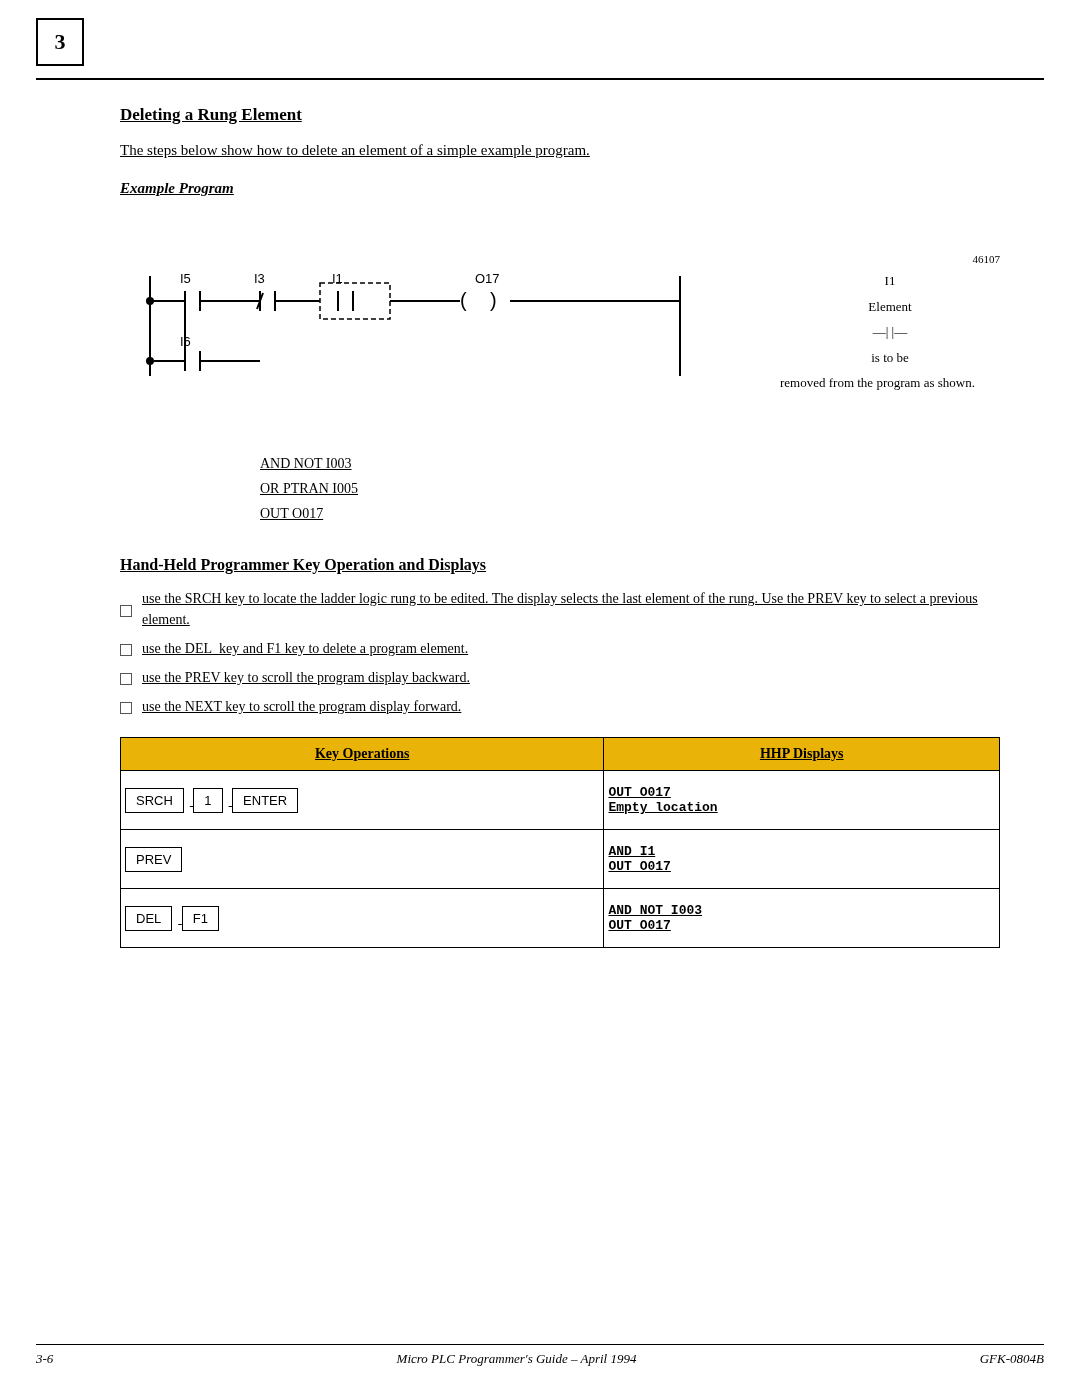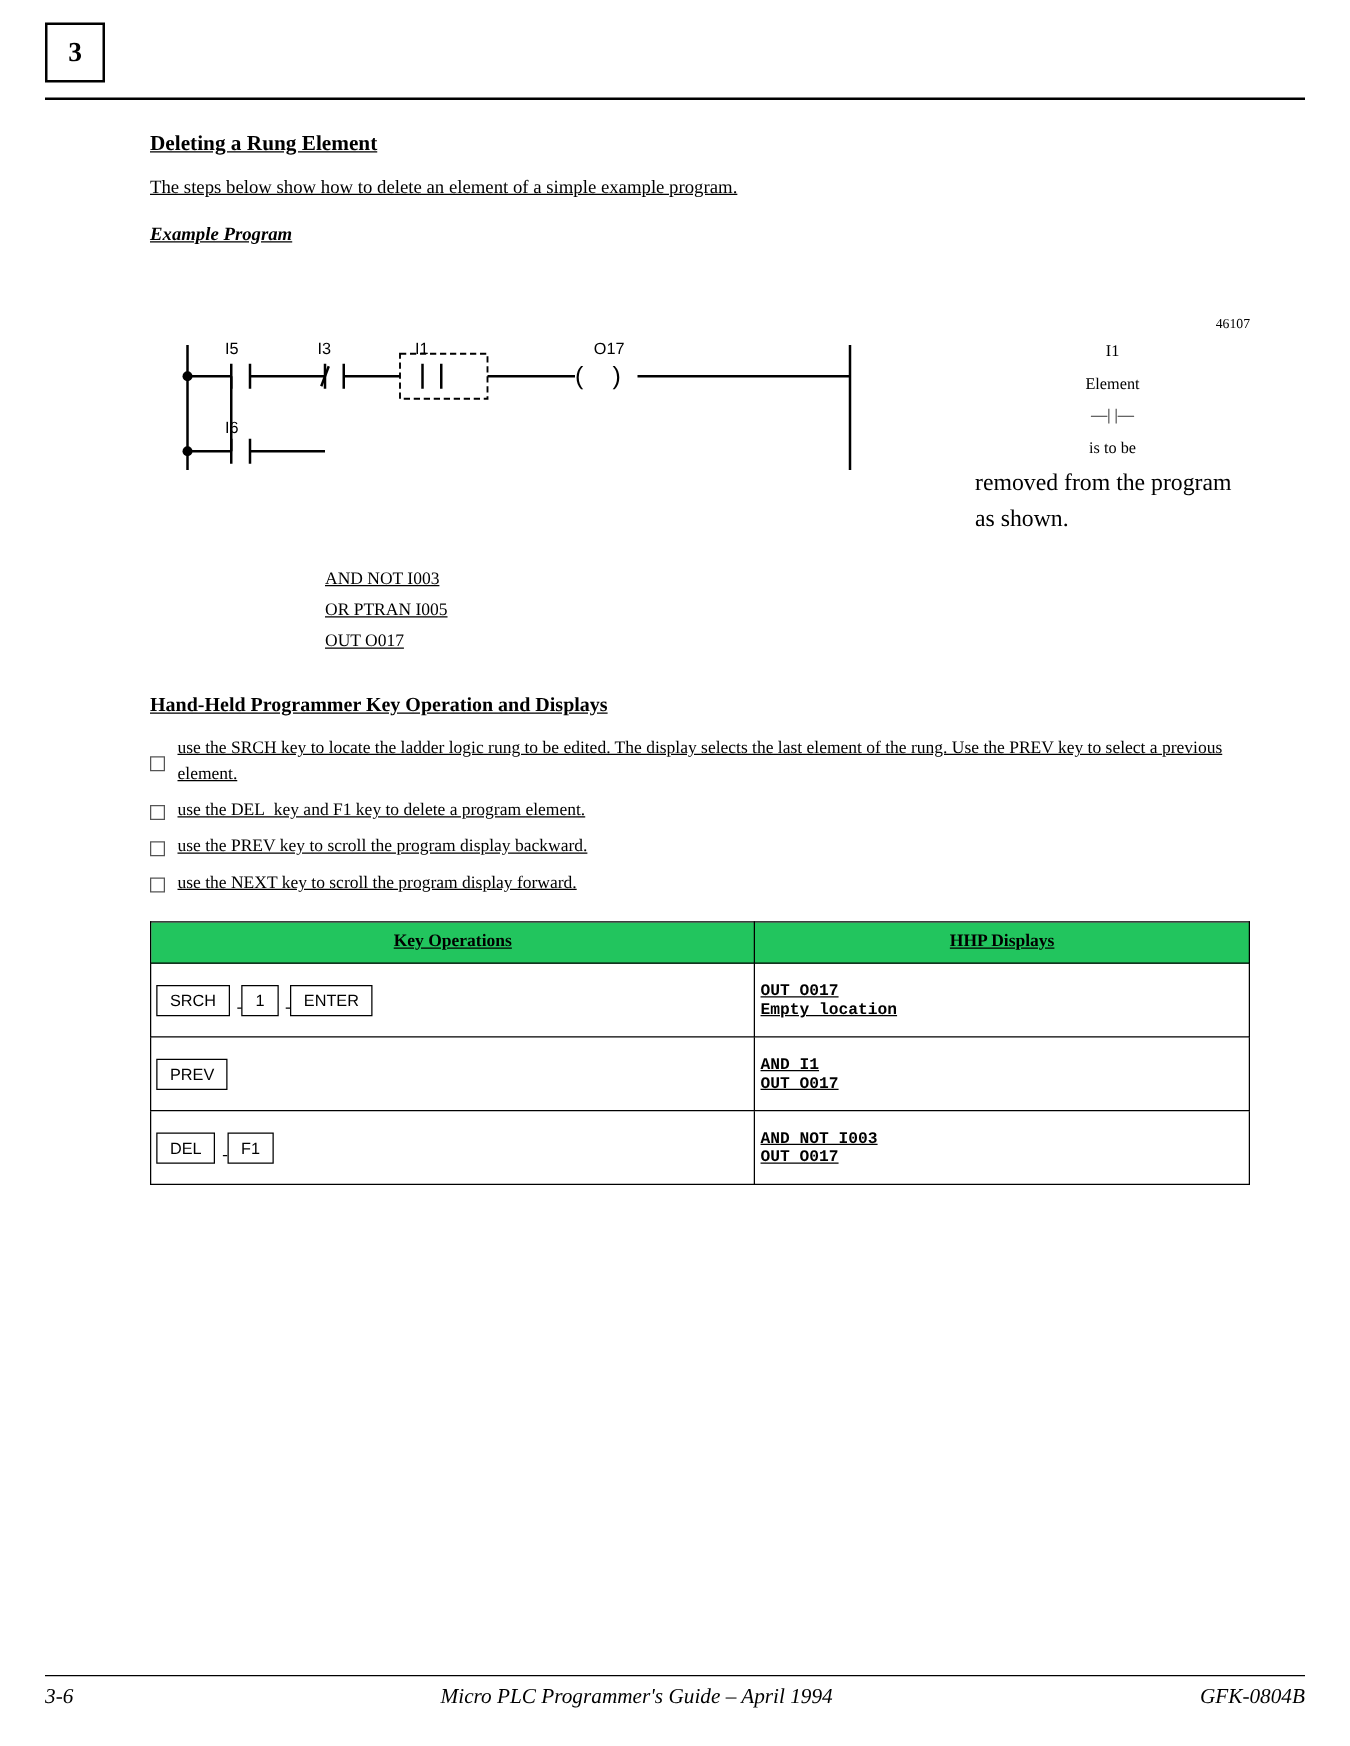--- a/index.html
+++ b/index.html
@@ -114,21 +114,21 @@
     .ops-table {
       width: 100%;
       border-collapse: collapse;
       font-size: 14px;
       margin-top: 10px;
     }
     .ops-table th {
       border: 1px solid #000;
       padding: 8px 12px;
       font-weight: bold;
-      background: #22c55e;
+      background: #eab308;
       text-align: center;
       font-size: 14px;
     }
     .ops-table td {
       border: 1px solid #000;
       padding: 14px 4px;
       vertical-align: middle;
     }
     .ops-table td.key-cell {
       width: 55%;
@@ -150,21 +150,21 @@
     }
 
     
     .footer {
       position: absolute;
       bottom: 30px;
       left: 36px;
       right: 36px;
       display: flex;
       justify-content: space-between;
-      font-size: 17px;
+      font-size: 13px;
       font-style: italic;
       border-top: 1px solid #000;
       padding-top: 6px;
     }
 
     
     .ladder-svg {
       position: absolute;
       top: 0;
       left: 0;
@@ -253,21 +253,21 @@
     </svg>
 
     <div class="side-note">
       <div class="ref-num">46107</div>
       <div style="text-align:center; margin-bottom:6px;">I1</div>
       <div style="display:flex; align-items:center; gap:6px; margin-bottom:6px; font-size:13px;flex-direction:column;">
         <span>Element</span>
         <span>—| |—</span>
         <span>is to be</span>
       </div>
-      <div style="font-size:19px; line-height:1.5;">removed from the program as shown.</div>
+      <div style="font-size:13px; line-height:1.5;">removed from the program as shown.</div>
     </div>
   </div>
 
   <div class="program-text">
     <div>AND NOT I003</div>
     <div>OR PTRAN I005</div>
     <div>OUT O017</div>
   </div>
 
   <div class="section-title-bold">Hand-Held  Programmer Key Operation and Displays</div>

